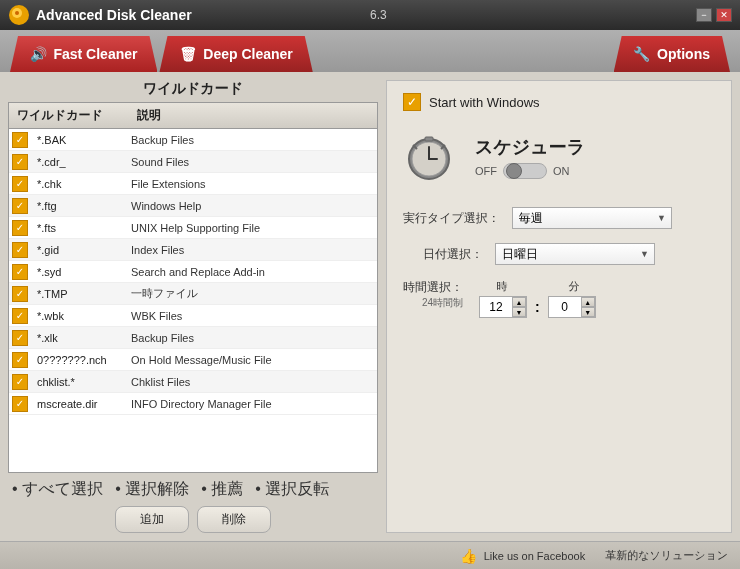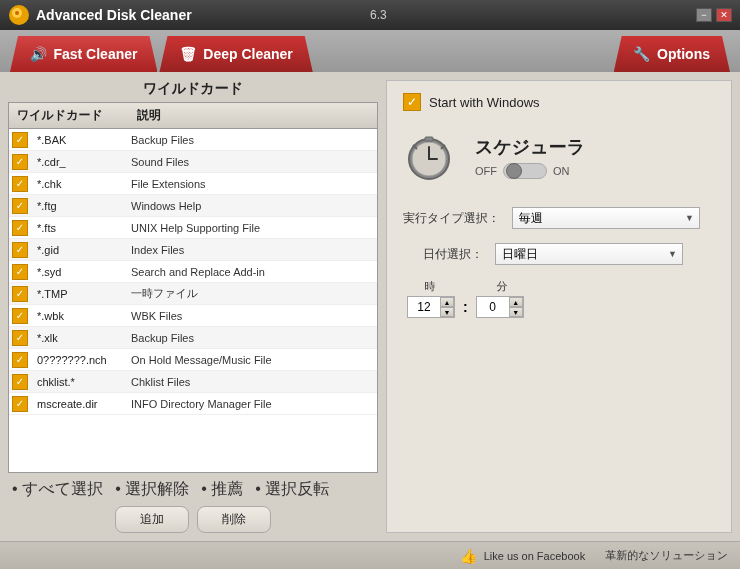--- a/index.html
+++ b/index.html
@@ -282,21 +282,21 @@
       gap: 12px;
     }
     .form-label {
       font-size: 12px;
       color: #333;
       min-width: 80px;
       text-align: right;
     }
     .select-wrapper {
       position: relative;
-      width: 188px;
+      width: 160px;
     }
     .select-wrapper::after {
       content: '▼';
       position: absolute;
       right: 6px;
       top: 50%;
       transform: translateY(-50%);
       font-size: 9px;
       color: #555;
       pointer-events: none;
@@ -572,20 +572,24 @@
           <option>火曜日</option>
           <option>水曜日</option>
           <option>木曜日</option>
           <option>金曜日</option>
           <option>土曜日</option>
         </select>
       </div>
     </div>
 
     <div class="time-section form-row" style="align-items:flex-start;">
+      <div class="time-label-group">
+        <span id="time-label-main">時間選択：</span>
+        <span id="time-label-sub">24時間制</span>
+      </div>
       <div style="display:flex;flex-direction:column;gap:2px;">
         <div style="display:flex;gap:8px;margin-left:4px;">
           <div class="time-col-header" style="width:46px;text-align:center;">時</div>
           <span style="width:10px;text-align:center;"></span>
           <div class="time-col-header" style="width:46px;text-align:center;">分</div>
         </div>
         <div style="display:flex;align-items:center;gap:8px;margin-left:4px;">
           <div class="time-input-group">
             <input class="time-value" type="text" value="12" style="">
             <div class="time-spinners">

